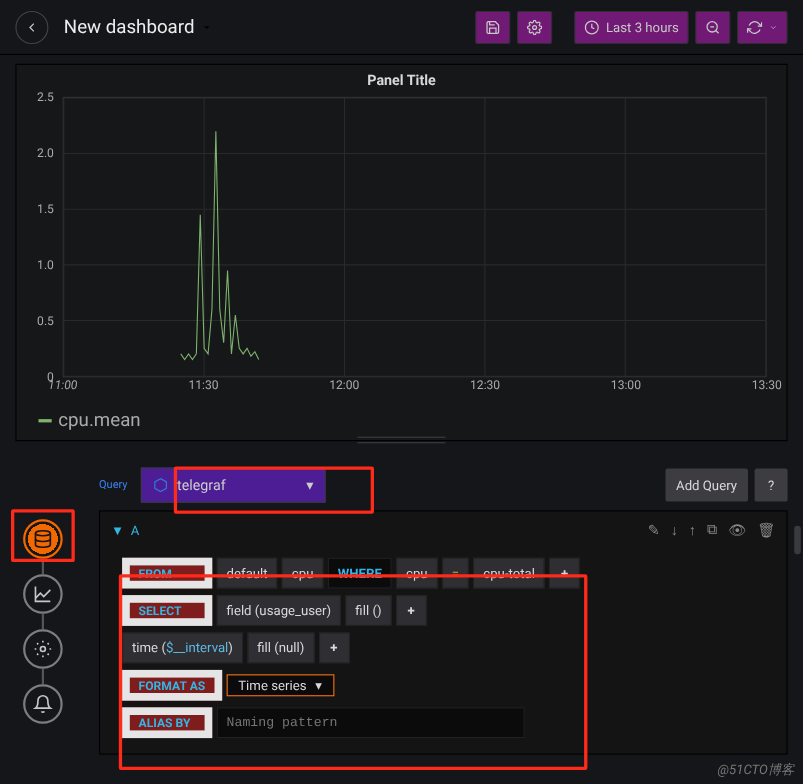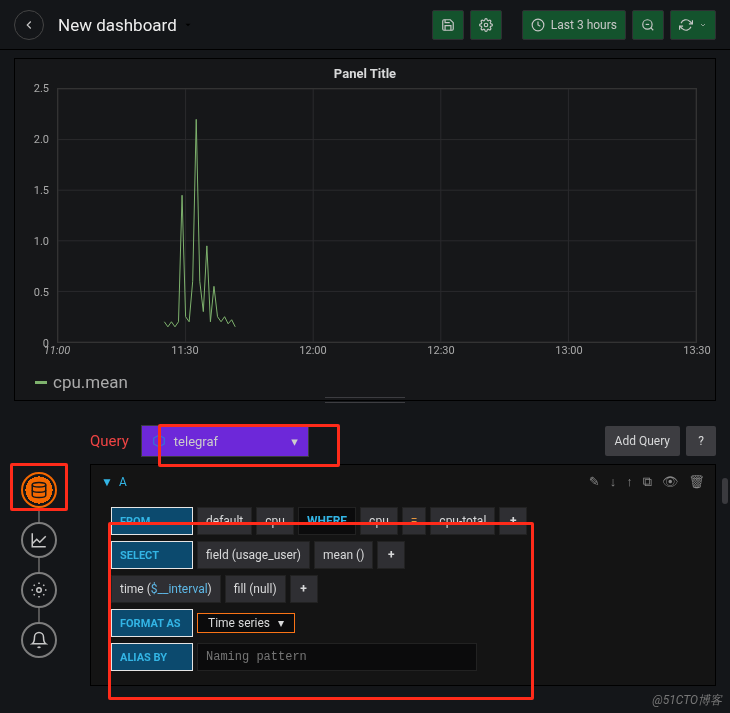--- a/index.html
+++ b/index.html
@@ -2,21 +2,21 @@
 <html><head>
 <meta charset="utf-8">
 <style>
   *{box-sizing:border-box;margin:0;padding:0;font-family:Roboto,Arial,Helvetica,sans-serif}
   body{background:#141619;color:#d8d9da;width:730px;height:713px;overflow:hidden;position:relative}
   
   .topbar{height:50px;display:flex;align-items:center;padding:0 14px;border-bottom:1px solid #000}
   .circle-btn{width:30px;height:30px;border:1px solid #444;border-radius:50%;display:flex;align-items:center;justify-content:center;color:#ccc;cursor:pointer;font-size:15px}
   .dash-title{margin-left:14px;font-size:17px;color:#eee;display:flex;align-items:center;gap:6px;cursor:pointer}
   .tb-group{margin-left:auto;display:flex;gap:6px;align-items:center}
-  .tb-btn{height:30px;min-width:30px;padding:0 8px;background:#14532d;border:1px solid #2f2f33;display:flex;align-items:center;justify-content:center;gap:6px;color:#c7c7c7;font-size:12px;cursor:pointer;border-radius:2px}
+  .tb-btn{height:30px;min-width:30px;padding:0 8px;background:#701a75;border:1px solid #2f2f33;display:flex;align-items:center;justify-content:center;gap:6px;color:#c7c7c7;font-size:12px;cursor:pointer;border-radius:2px}
   .tb-btn svg,.circle-btn svg{width:14px;height:14px;fill:none;stroke:#c7c7c7;stroke-width:2}
   
   .panel-wrap{border:1px solid #000;margin:8px 14px 0 14px;background:#161719;position:relative}
   .panel-title{text-align:center;width:100%;font-size:13px;color:#d8d9da;padding:7px 0;font-weight:bold}
   .chart{position:relative;height:280px;width:100%;padding:0 18px 4px 42px}
   .yaxis{position:absolute;left:0;top:0;bottom:25px;width:40px}
   .ytick{position:absolute;right:6px;font-size:11px;color:#aaa;transform:translateY(-50%)}
   .plot{position:absolute;left:42px;right:18px;top:0;bottom:25px;border:1px solid #333}
   .grid line{stroke:#2a2a2d;stroke-width:1}
   .series{stroke:#7eb26d;stroke-width:1;fill:none}
@@ -29,35 +29,35 @@
   
   .editor{position:absolute;left:14px;right:14px;top:418px;bottom:0}
   .sidebar{position:absolute;left:0;top:46px;width:50px;display:flex;flex-direction:column;align-items:center;gap:0}
   .side-item{width:36px;height:36px;border:2px solid #7d7d7d;border-radius:50%;display:flex;align-items:center;justify-content:center;margin:8px 0;cursor:pointer;position:relative}
   .side-line{width:2px;height:14px;background:#555;margin:-8px 0}
   .side-item.active{border:2px solid #f46800;background:radial-gradient(circle,#f46800 0,#f46800 60%,transparent 60%)}
   .side-item svg{width:18px;height:18px;stroke:#c7c7c7;fill:none;stroke-width:2}
 
   .qbody{position:absolute;left:76px;right:0;top:0;bottom:0}
   .qhead{height:46px;display:flex;align-items:center;gap:12px}
-  .qhead-title{font-size:15px;color:#ef4444}
-  .ds-select{height:32px;min-width:168px;border:1px solid #3b3b40;background:#6d28d9;display:flex;align-items:center;padding:0 10px;gap:8px;font-size:13px;color:#ccc;cursor:pointer}
+  .qhead-title{font-size:10px;color:#3b82f6}
+  .ds-select{height:32px;min-width:168px;border:1px solid #3b3b40;background:#4c1d95;display:flex;align-items:center;padding:0 10px;gap:8px;font-size:13px;color:#ccc;cursor:pointer}
   .ds-select .hex{color:#3274D9}
   .qhead-right{margin-left:auto;display:flex;gap:6px}
   .gray-btn{height:30px;padding:0 10px;background:#3d3d41;border:none;color:#d8d9da;font-size:12px;cursor:pointer;border-radius:2px;display:flex;align-items:center;justify-content:center}
 
   .qlist{background:#141414;border:1px solid #000;padding:0 0 0 0}
   .qrow-head{display:flex;align-items:center;height:34px;padding:0 10px;color:#33b5e5;font-size:12px}
   .qrow-head .caret{color:#33b5e5;margin-right:6px}
   .qrow-head-right{margin-left:auto;display:flex;gap:10px;color:#888}
   .qrow-head-right span{cursor:pointer;font-size:13px}
 
   .qrows{padding:6px 10px 10px 20px}
   .qrow{display:flex;align-items:center;gap:4px;height:32px;margin-bottom:2px}
-  .kw{min-width:82px;height:28px;background:#0c4a6e;border:1px solid #e5e5e5;color:#33b5e5;font-size:11px;font-weight:bold;display:flex;align-items:center;padding:0 8px}
+  .kw{min-width:82px;height:28px;background:#7f1d1d;border:7px solid #e5e5e5;color:#33b5e5;font-size:11px;font-weight:bold;display:flex;align-items:center;padding:0 8px}
   .seg{height:28px;background:#2f2f33;border:1px solid #222;color:#d8d9da;font-size:12px;display:flex;align-items:center;padding:0 8px;cursor:pointer}
   .seg.kw2{color:#33b5e5;background:#0b0b0c;font-weight:bold}
   .seg.op{color:#e5953c;min-width:24px;justify-content:center}
   .seg.plus{min-width:28px;justify-content:center;font-weight:bold}
   .seg.input{min-width:280px;background:#0b0b0c;color:#777}
   .format-sel{height:20px;background:#0b0b0c;border:1px solid #f97316;color:#d8d9da;font-size:12px;display:flex;align-items:center;padding:0 10px;gap:8px;cursor:pointer}
 
   
   .hl{position:absolute;border:3px solid #ff2b1a;pointer-events:none;border-radius:2px}
   .watermark{position:absolute;right:8px;bottom:4px;color:#777;font-size:12px;font-style:italic}
@@ -237,21 +237,21 @@
           <div class="seg">cpu</div>
           <div class="seg kw2">WHERE</div>
           <div class="seg">cpu</div>
           <div class="seg op">=</div>
           <div class="seg">cpu-total</div>
           <div class="seg plus">+</div>
         </div>
         <div class="qrow">
           <div class="kw">SELECT</div>
           <div class="seg">field (usage_user)</div>
-          <div class="seg">mean ()</div>
+          <div class="seg">fill ()</div>
           <div class="seg plus">+</div>
         </div>
         <div class="qrow">
           <div class="seg">
             <span>time (</span>
               <span style="color:#5eb8e6">$__interval</span>
               <span>)</span>
           </div>
           <div class="seg">fill (null)</div>
           <div class="seg plus">+</div>

